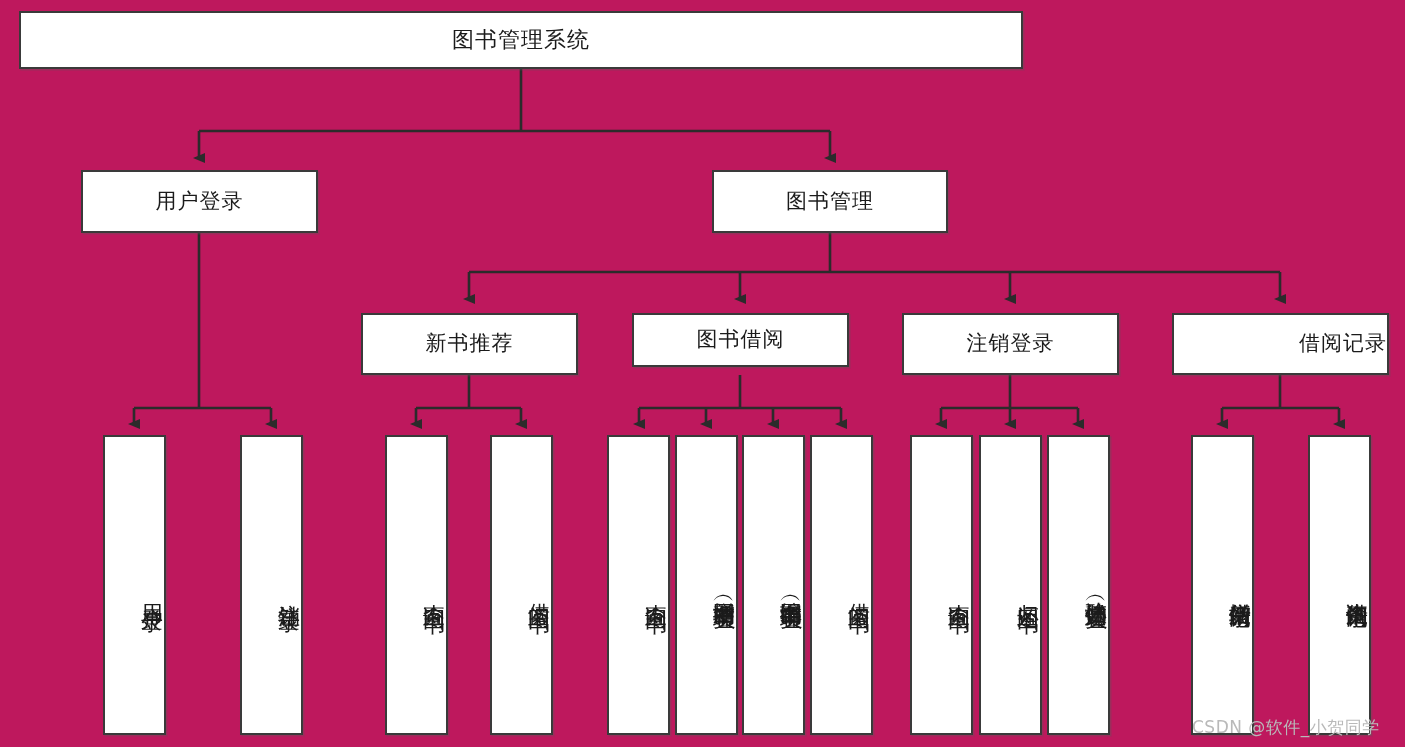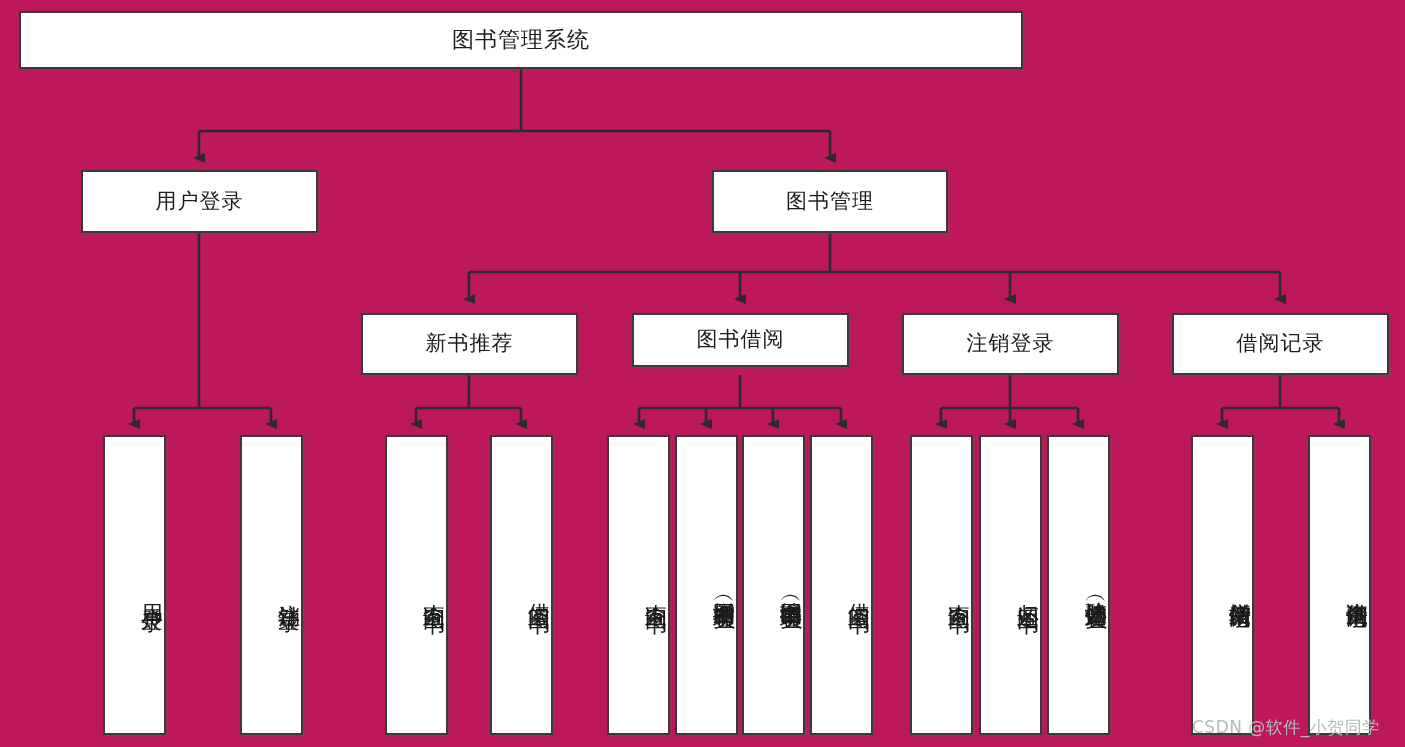--- a/index.html
+++ b/index.html
@@ -134,21 +134,21 @@
 
   <div class="node horiz" style="left:712px; top:170px; width:236px; height:63px;">
     <span>图书管理</span>
   </div>
   <div class="node horiz" style="left:632px; top:313px; width:217px; height:54px;">
     <span>图书借阅</span>
   </div>
   <div class="node horiz" style="left:902px; top:313px; width:217px; height:62px;">
     <span>注销登录</span>
   </div>
-  <div class="node horiz" style="left:1172px; top:313px; width:217px; height:62px;">
+  <div class="node horiz" style="left:1172px; top:313px; width:217px; height:62px;justify-content:flex-end;">
     <span>借阅记录</span>
   </div>
 
   <div class="node vert" style="left:103px; top:435px; width:63px; height:300px;">
     <span>用户登录</span>
   </div>
   <div class="node vert" style="left:240px; top:435px; width:63px; height:300px;">
     <span>注销登录</span>
   </div>
 

